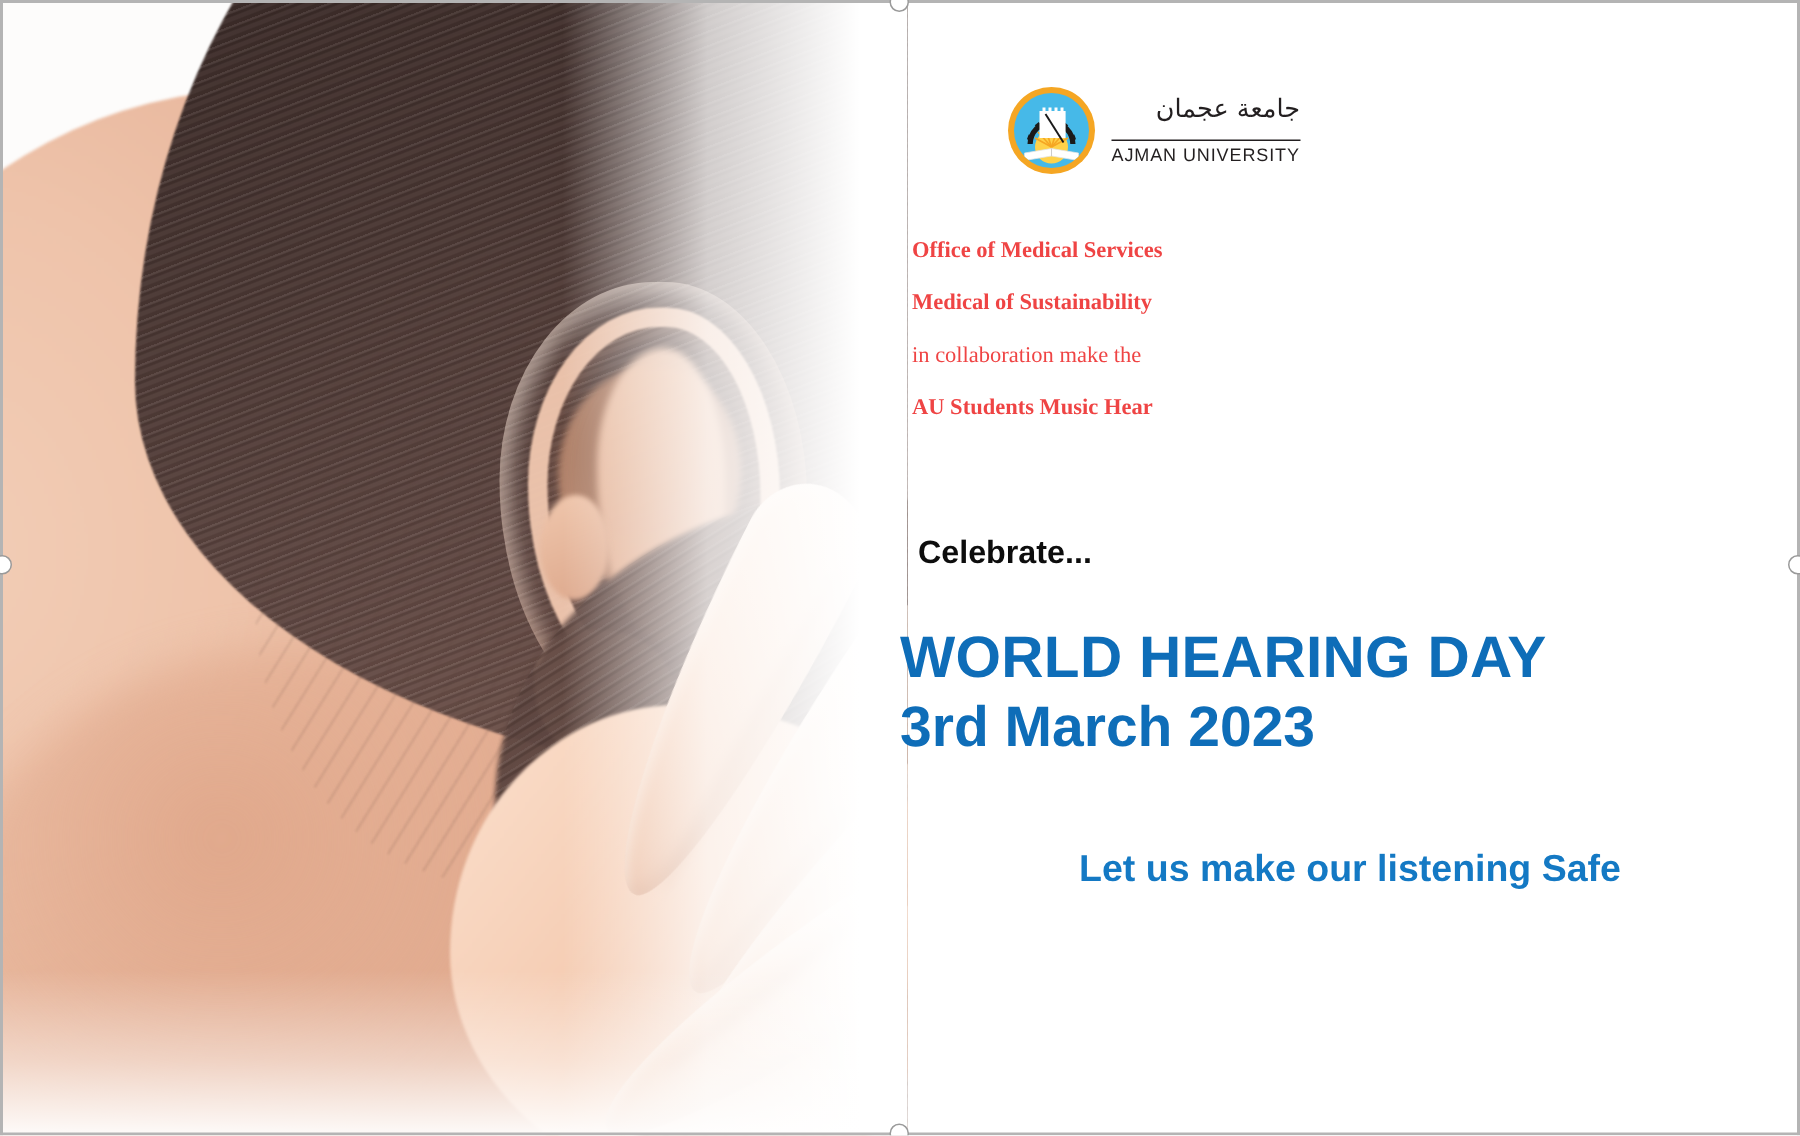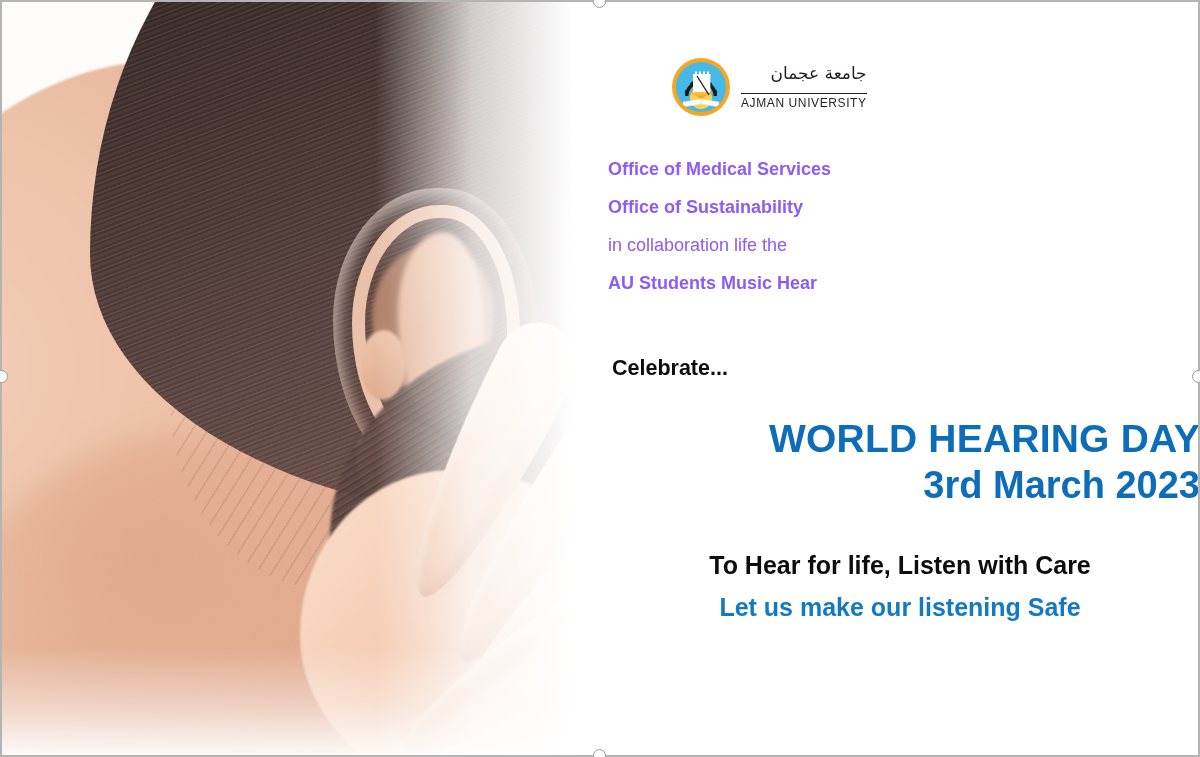--- a/index.html
+++ b/index.html
@@ -231,33 +231,33 @@
     font-family:"DejaVu Sans",sans-serif;
   }
   .logo-rule{height:1px;background:#231f20;width:100%;margin-bottom:3px;}
   .logo-en{
     font-size:12px;color:#231f20;letter-spacing:.6px;font-weight:400;
   }
 
   
   #org-block{position:absolute;left:8px;top:160px;width:560px;}
   .org-line{
-    font-size:18px;color:#8b5cf6;line-height:1;
-    margin-bottom:20px;white-space:nowrap;
+    font-size:15px;color:#ef4444;line-height:1;
+    margin-bottom:20px;white-space:nowrap;font-family:Liberation Serif, serif;
   }
   .org-line.bold{font-weight:700;}
   .org-line.reg{font-weight:400;}
 
   #celebrate{
     position:absolute;left:12px;top:356px;
     font-size:21.5px;font-weight:700;color:#0d0d0d;
   }
 
   #headline{
-    position:absolute;left:0px;top:418px;width:600px;text-align:right;
+    position:absolute;left:0px;top:418px;width:600px;text-align:left;
   }
   .head-line{
     font-weight:700;color:#0e6db8;line-height:1.06;white-space:nowrap;
   }
   .head-1{font-size:39px;letter-spacing:.2px;}
   .head-2{font-size:38px;margin-top:6px;}
 
   #tagline{
     position:absolute;left:0;top:552px;width:600px;text-align:center;
   }
@@ -343,34 +343,33 @@
       </div>
       <div class="logo-text">
         <div class="logo-ar">جامعة عجمان</div>
         <div class="logo-rule"></div>
         <div class="logo-en">AJMAN UNIVERSITY</div>
       </div>
     </div>
 
     <div id="org-block">
       <div class="org-line bold">Office of Medical Services</div>
-      <div class="org-line bold">Office of Sustainability</div>
-      <div class="org-line reg">in collaboration life the</div>
+      <div class="org-line bold">Medical of Sustainability</div>
+      <div class="org-line reg">in collaboration make the</div>
       <div class="org-line bold">AU Students Music Hear</div>
     </div>
 
     <div id="celebrate">Celebrate...</div>
 
     <div id="headline">
       <div class="head-line head-1">WORLD HEARING DAY</div>
       <div class="head-line head-2">3rd March 2023</div>
     </div>
 
     <div id="tagline">
-      <div class="tag-line tag-1">To Hear for life, Listen with Care</div>
       <div class="tag-line tag-2">Let us make our listening Safe</div>
     </div>
   </div>
 
   <div class="frame-edge frame-top"></div>
   <div class="frame-edge frame-left"></div>
   <div class="frame-edge frame-right"></div>
   <div class="frame-edge frame-bottom"></div>
 
   <div class="handle h-top"></div>

